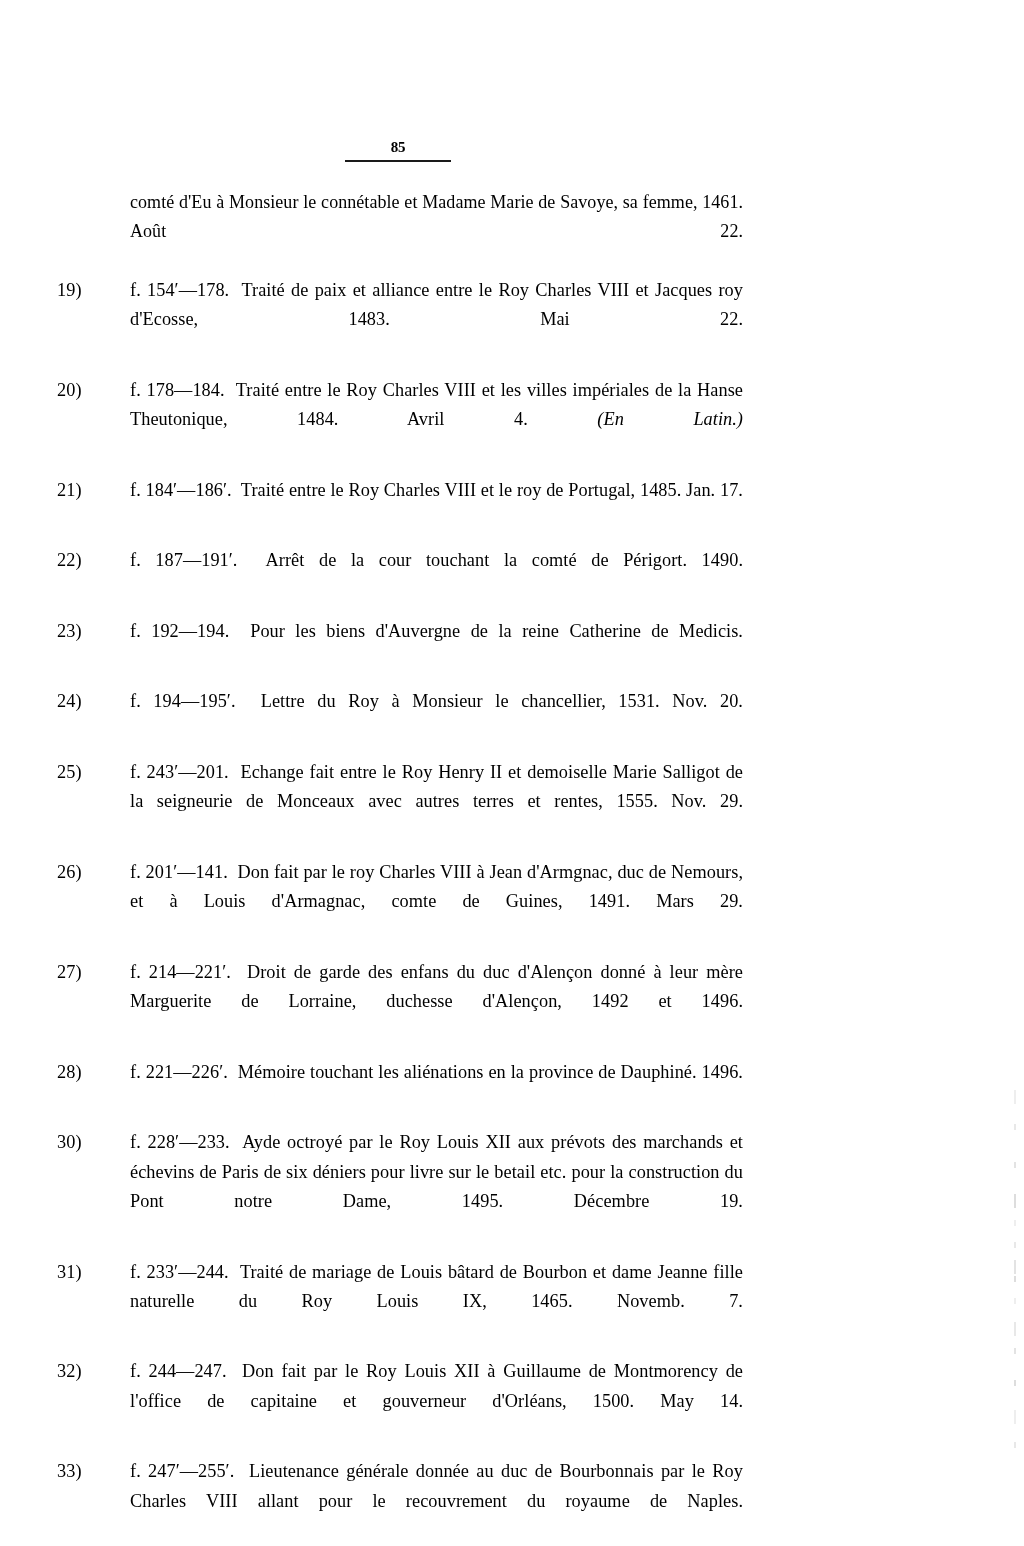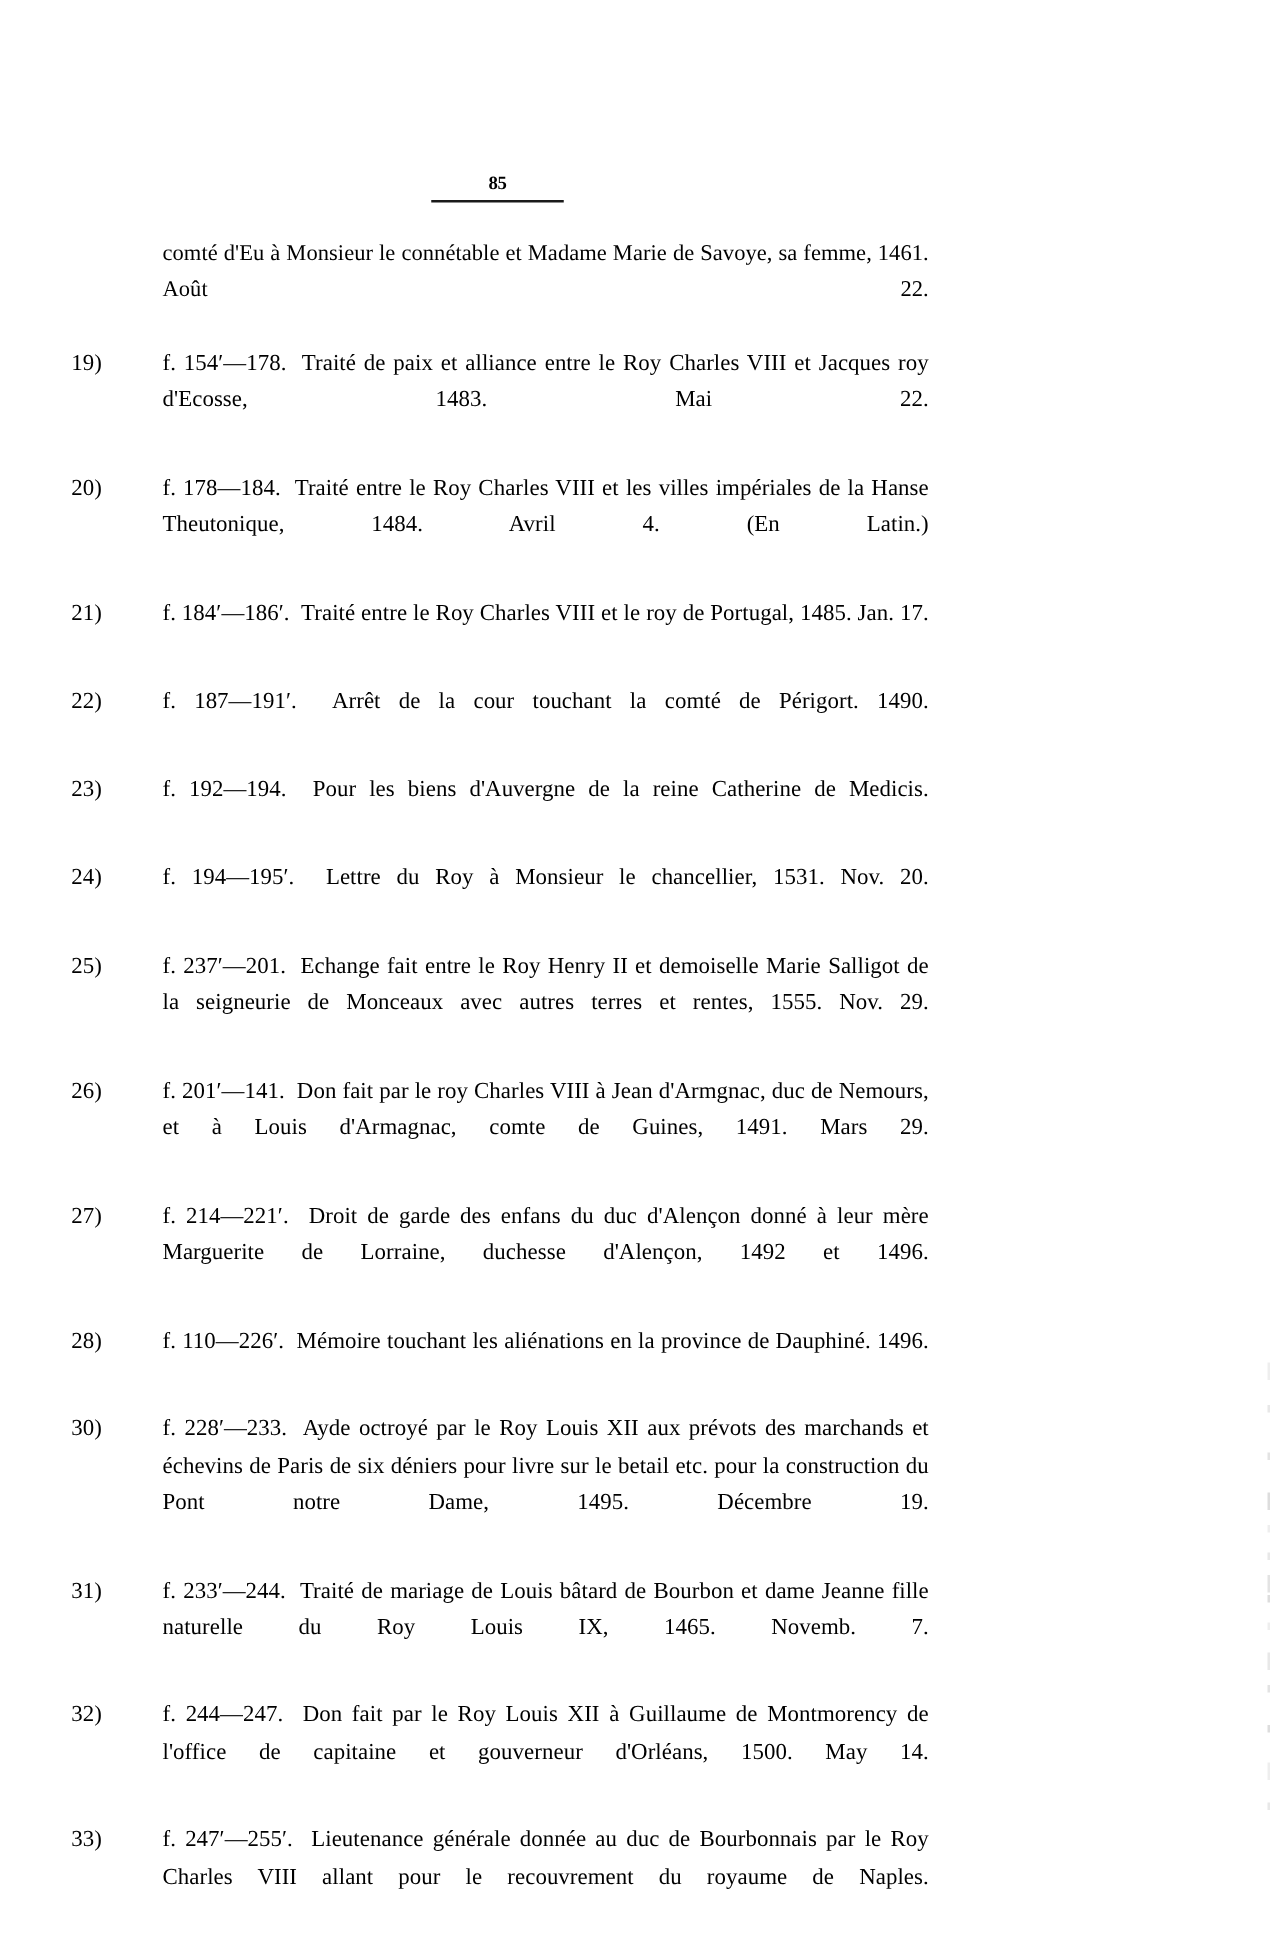--- a/index.html
+++ b/index.html
@@ -81,20 +81,21 @@
     display: block;
   }
   
   .entry .body::after,
   .cont-para::after {
     content: "";
     display: inline-block;
     width: 100%;
   }
   .ital {
+    font-style: italic;
   }
 
   
   .entry + .entry { margin-top: 12px; }
 
   
   #scan-artifacts {
     position: absolute;
     right: 6px;
     top: 1090px;
@@ -145,33 +146,33 @@
       <p class="entry">
         <span class="num">23)</span>
         <span class="body"><span>f. 192—194.</span>&nbsp; <span>Pour les biens d'Auvergne de la reine Catherine de Medicis.</span></span>
       </p>
       <p class="entry">
         <span class="num">24)</span>
         <span class="body"><span>f. 194—195′.</span>&nbsp; <span>Lettre du Roy à Monsieur le chancellier, 1531. Nov. 20.</span></span>
       </p>
       <p class="entry">
         <span class="num">25)</span>
-        <span class="body"><span>f. 237′—201.</span>&nbsp; <span>Echange fait entre le Roy Henry II et demoiselle Marie Salligot de la seigneurie de Monceaux avec autres terres et rentes, 1555. Nov. 29.</span></span>
+        <span class="body"><span>f. 243′—201.</span>&nbsp; <span>Echange fait entre le Roy Henry II et demoiselle Marie Salligot de la seigneurie de Monceaux avec autres terres et rentes, 1555. Nov. 29.</span></span>
       </p>
       <p class="entry">
         <span class="num">26)</span>
         <span class="body"><span>f. 201′—141.</span>&nbsp; <span>Don fait par le roy Charles VIII à Jean d'Armgnac, duc de Nemours, et à Louis d'Armagnac, comte de Guines, 1491. Mars 29.</span></span>
       </p>
       <p class="entry">
         <span class="num">27)</span>
         <span class="body"><span>f. 214—221′.</span>&nbsp; <span>Droit de garde des enfans du duc d'Alençon donné à leur mère Marguerite de Lorraine, duchesse d'Alençon, 1492 et 1496.</span></span>
       </p>
       <p class="entry">
         <span class="num">28)</span>
-        <span class="body"><span>f. 110—226′.</span>&nbsp; <span>Mémoire touchant les aliénations en la province de Dauphiné. 1496.</span></span>
+        <span class="body"><span>f. 221—226′.</span>&nbsp; <span>Mémoire touchant les aliénations en la province de Dauphiné. 1496.</span></span>
       </p>
       <p class="entry">
         <span class="num">30)</span>
         <span class="body"><span>f. 228′—233.</span>&nbsp; <span>Ayde octroyé par le Roy Louis XII aux prévots des marchands et échevins de Paris de six déniers pour livre sur le betail etc. pour la construction du Pont notre Dame, 1495. Décembre 19.</span></span>
       </p>
       <p class="entry">
         <span class="num">31)</span>
         <span class="body"><span>f. 233′—244.</span>&nbsp; <span>Traité de mariage de Louis bâtard de Bourbon et dame Jeanne fille naturelle du Roy Louis IX, 1465. Novemb. 7.</span></span>
       </p>
       <p class="entry">

